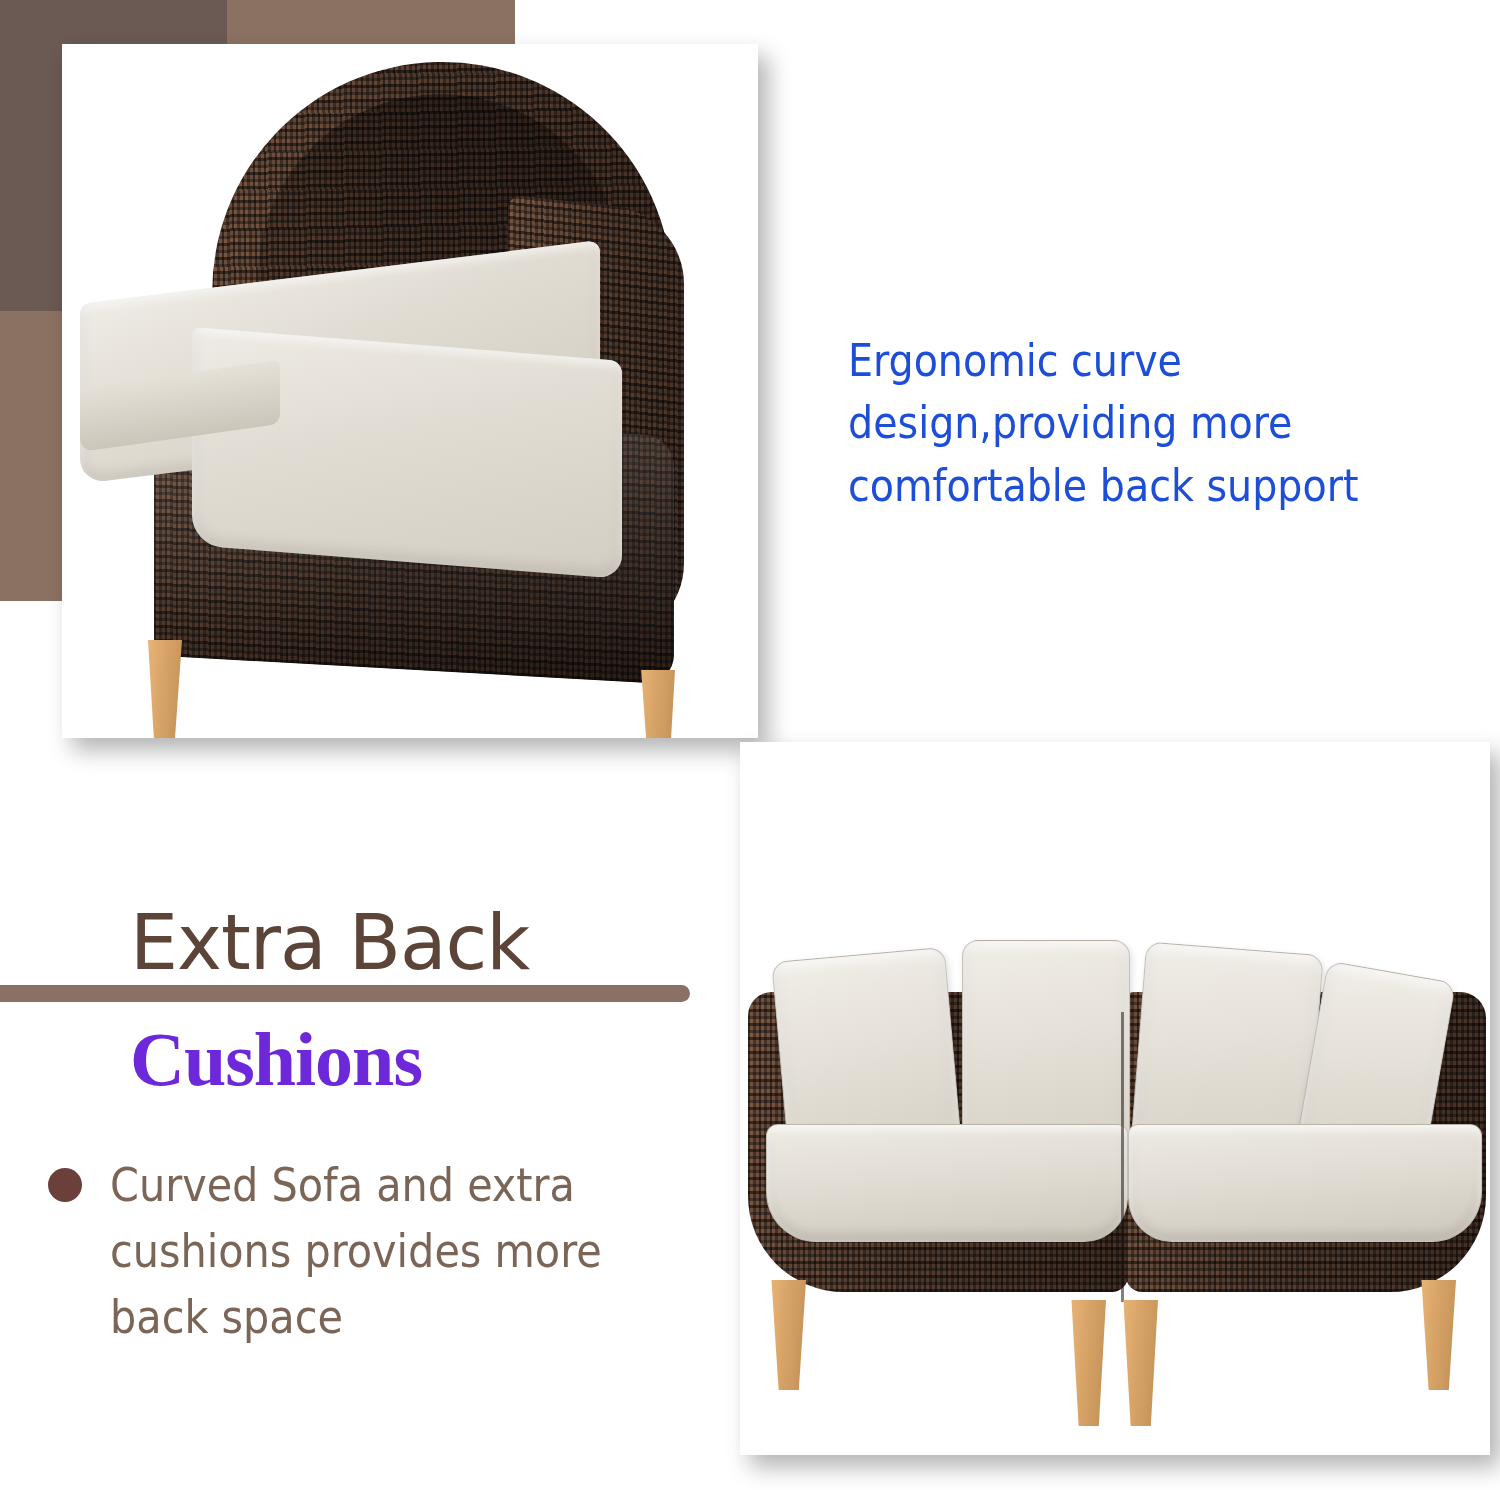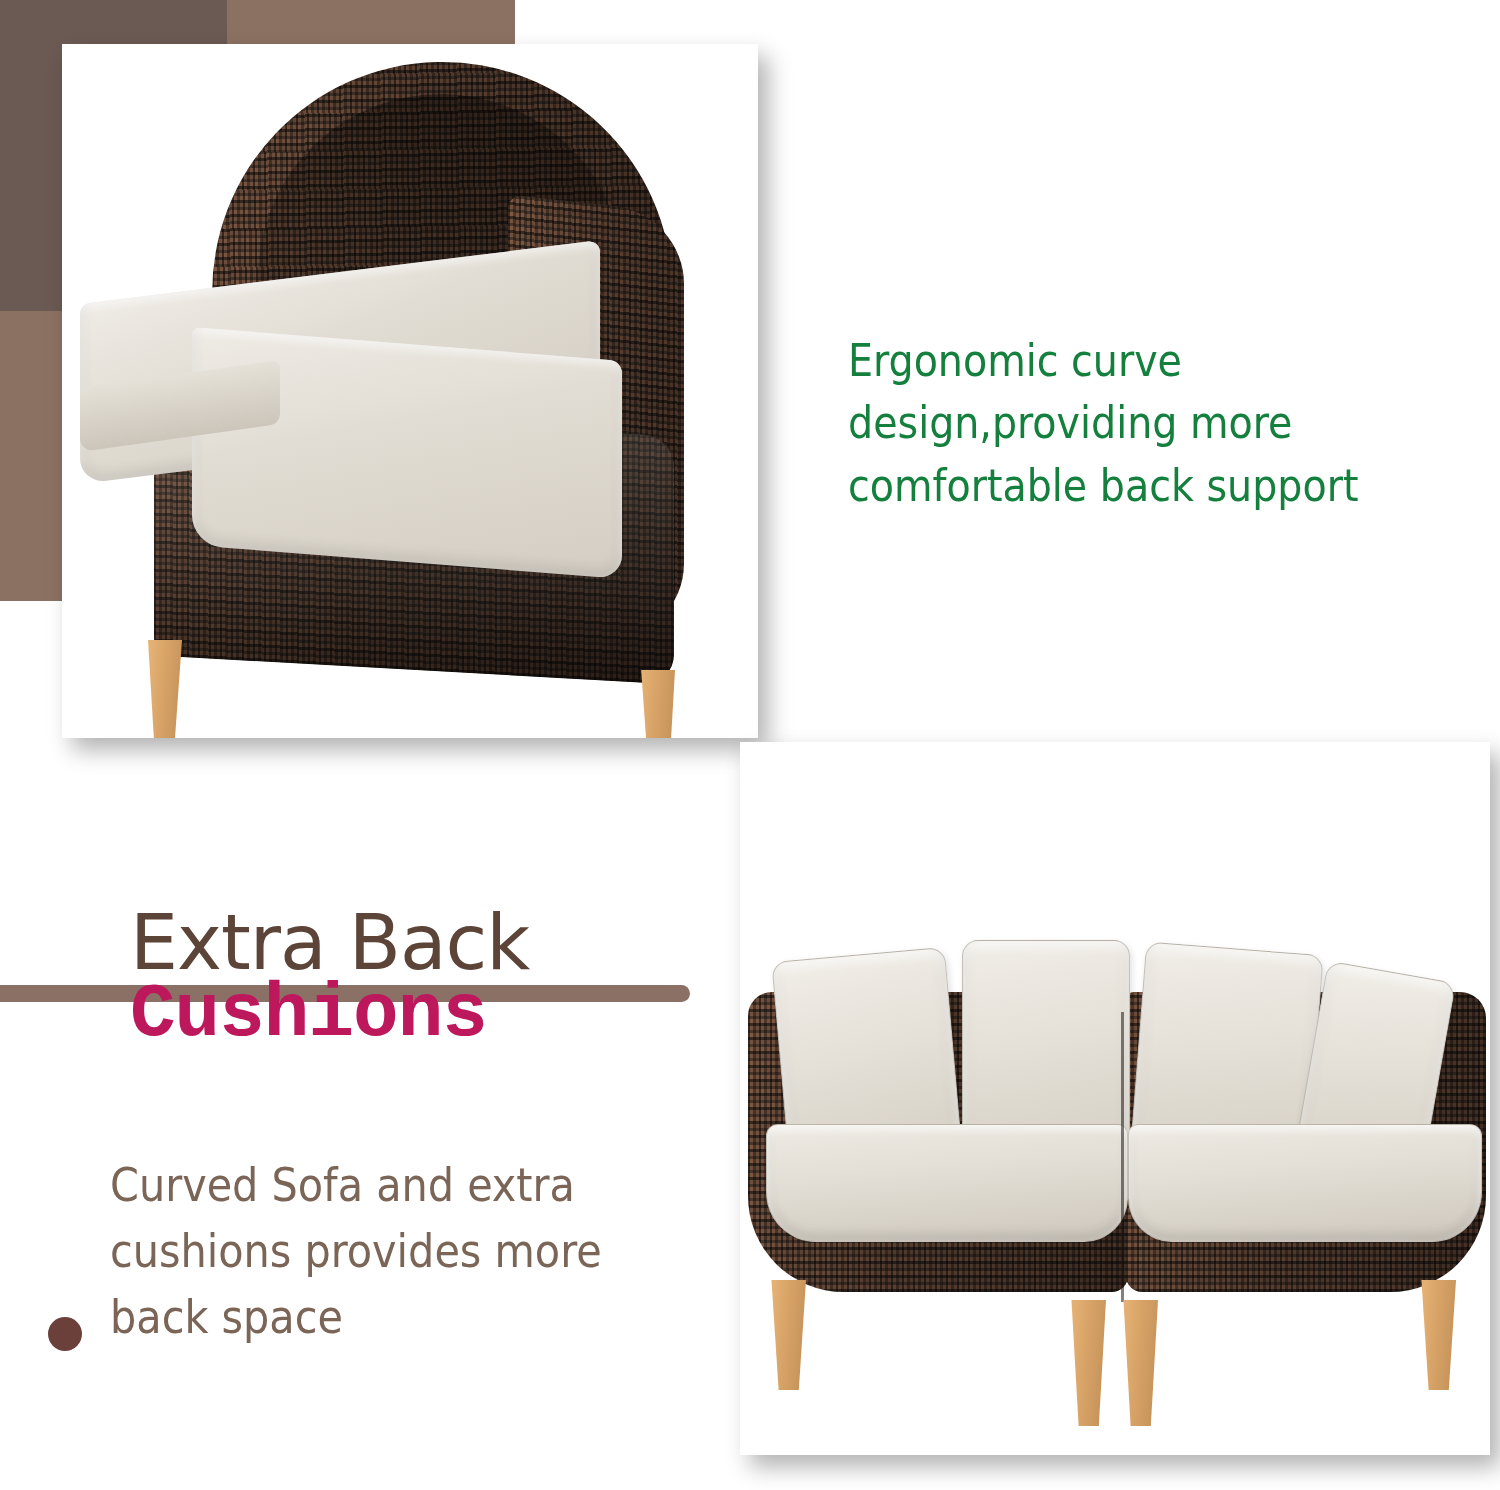--- a/index.html
+++ b/index.html
@@ -162,44 +162,44 @@
   #banner-title{
     position:absolute;left:84px;top:50px;
     color:#ffffff;font-size:62px;font-weight:bold;letter-spacing:0.5px;
     font-family:"DejaVu Sans Condensed","Liberation Sans Narrow","Liberation Sans",sans-serif;
     white-space:nowrap;
   }
 
   
   #body-copy{
     position:absolute;left:848px;top:330px;width:620px;
-    color:#15803d;font-size:44px;line-height:1.42;
+    color:#1d4ed8;font-size:44px;line-height:1.42;
     font-family:"DejaVu Sans Condensed","Liberation Sans Narrow","Liberation Sans",sans-serif;
   }
 
   
   #h2-line1{
     position:absolute;left:130px;top:898px;
     color:#5c4438;font-size:76px;font-weight:normal;letter-spacing:-1px;
     font-family:"DejaVu Sans","Liberation Sans",sans-serif;white-space:nowrap;
   }
   #divider{
     position:absolute;left:-8px;top:985px;width:698px;height:17px;
     border-radius:9px;background:#8b7065;
   }
   #h2-line2{
-    position:absolute;left:130px;top:972px;
-    color:#be185d;font-size:76px;font-weight:bold;letter-spacing:-1px;
-    font-family:Liberation Mono, monospace;white-space:nowrap;
+    position:absolute;left:130px;top:1016px;
+    color:#6d28d9;font-size:76px;font-weight:bold;letter-spacing:-1px;
+    font-family:Liberation Serif, serif;white-space:nowrap;
   }
 
   
   #bullet-row{
     position:absolute;left:48px;top:1152px;width:640px;display:flex;
-    align-items:flex-end;gap:28px;
+    align-items:flex-start;gap:28px;
   }
   #bullet-dot{
     flex:0 0 auto;width:34px;height:34px;border-radius:50%;
     background:#6b3f3a;margin-top:16px;
   }
   #bullet-text{
     color:#7b6557;font-size:46px;line-height:1.44;
     font-family:"DejaVu Sans Condensed","Liberation Sans Narrow","Liberation Sans",sans-serif;
   }
 </style>

